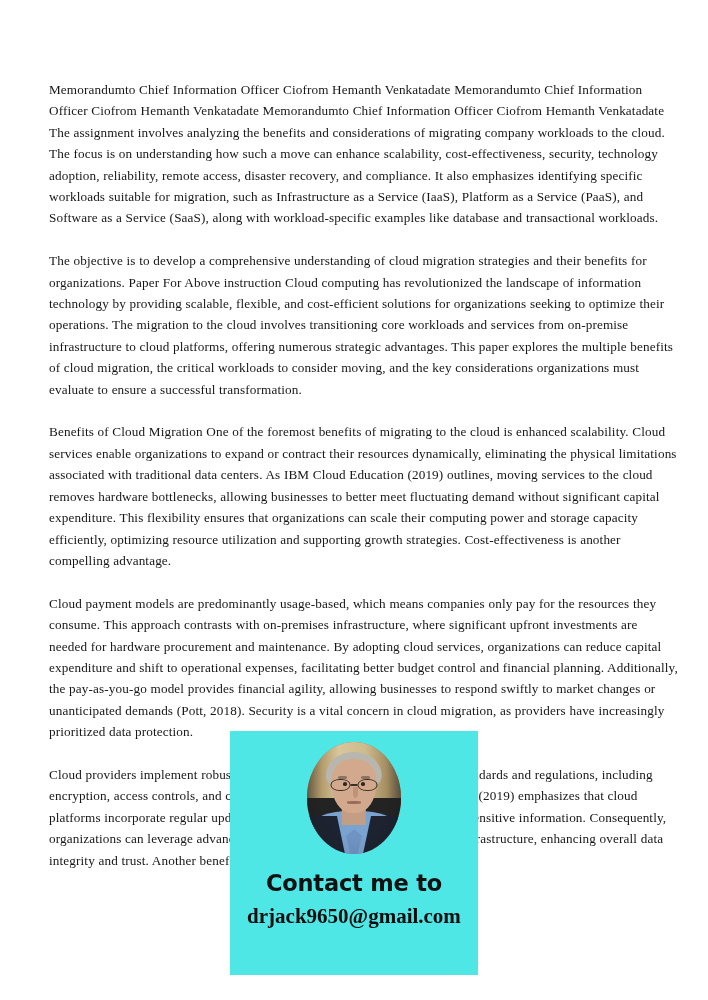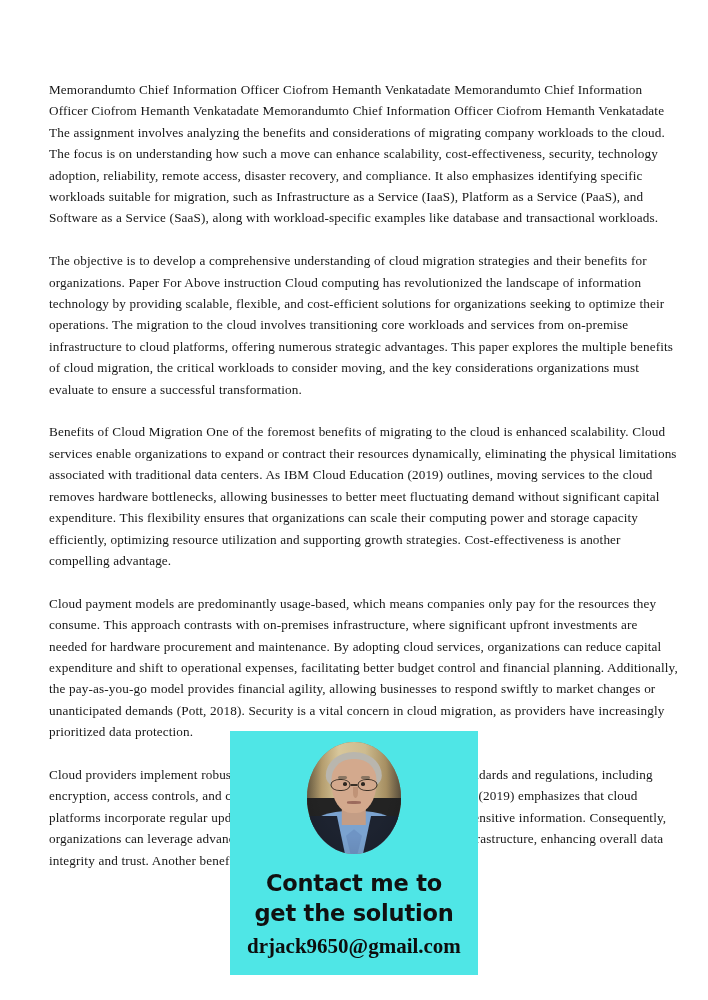--- a/index.html
+++ b/index.html
@@ -231,18 +231,17 @@
         <div class="ph-lens l"></div>
         <div class="ph-lens r"></div>
         <div class="ph-bridge"></div>
       </div>
       <div class="ph-nose"></div>
       <div class="ph-mouth"></div>
       <div class="ph-shade"></div>
     </div>
 
     <div id="wm-line1">Contact me to</div>
-    <div id="wm-line2">get the solution</div>
     <div id="wm-email">drjack9650@gmail.com</div>
 
   </div>
 
 </div>
 
 </body></html>

